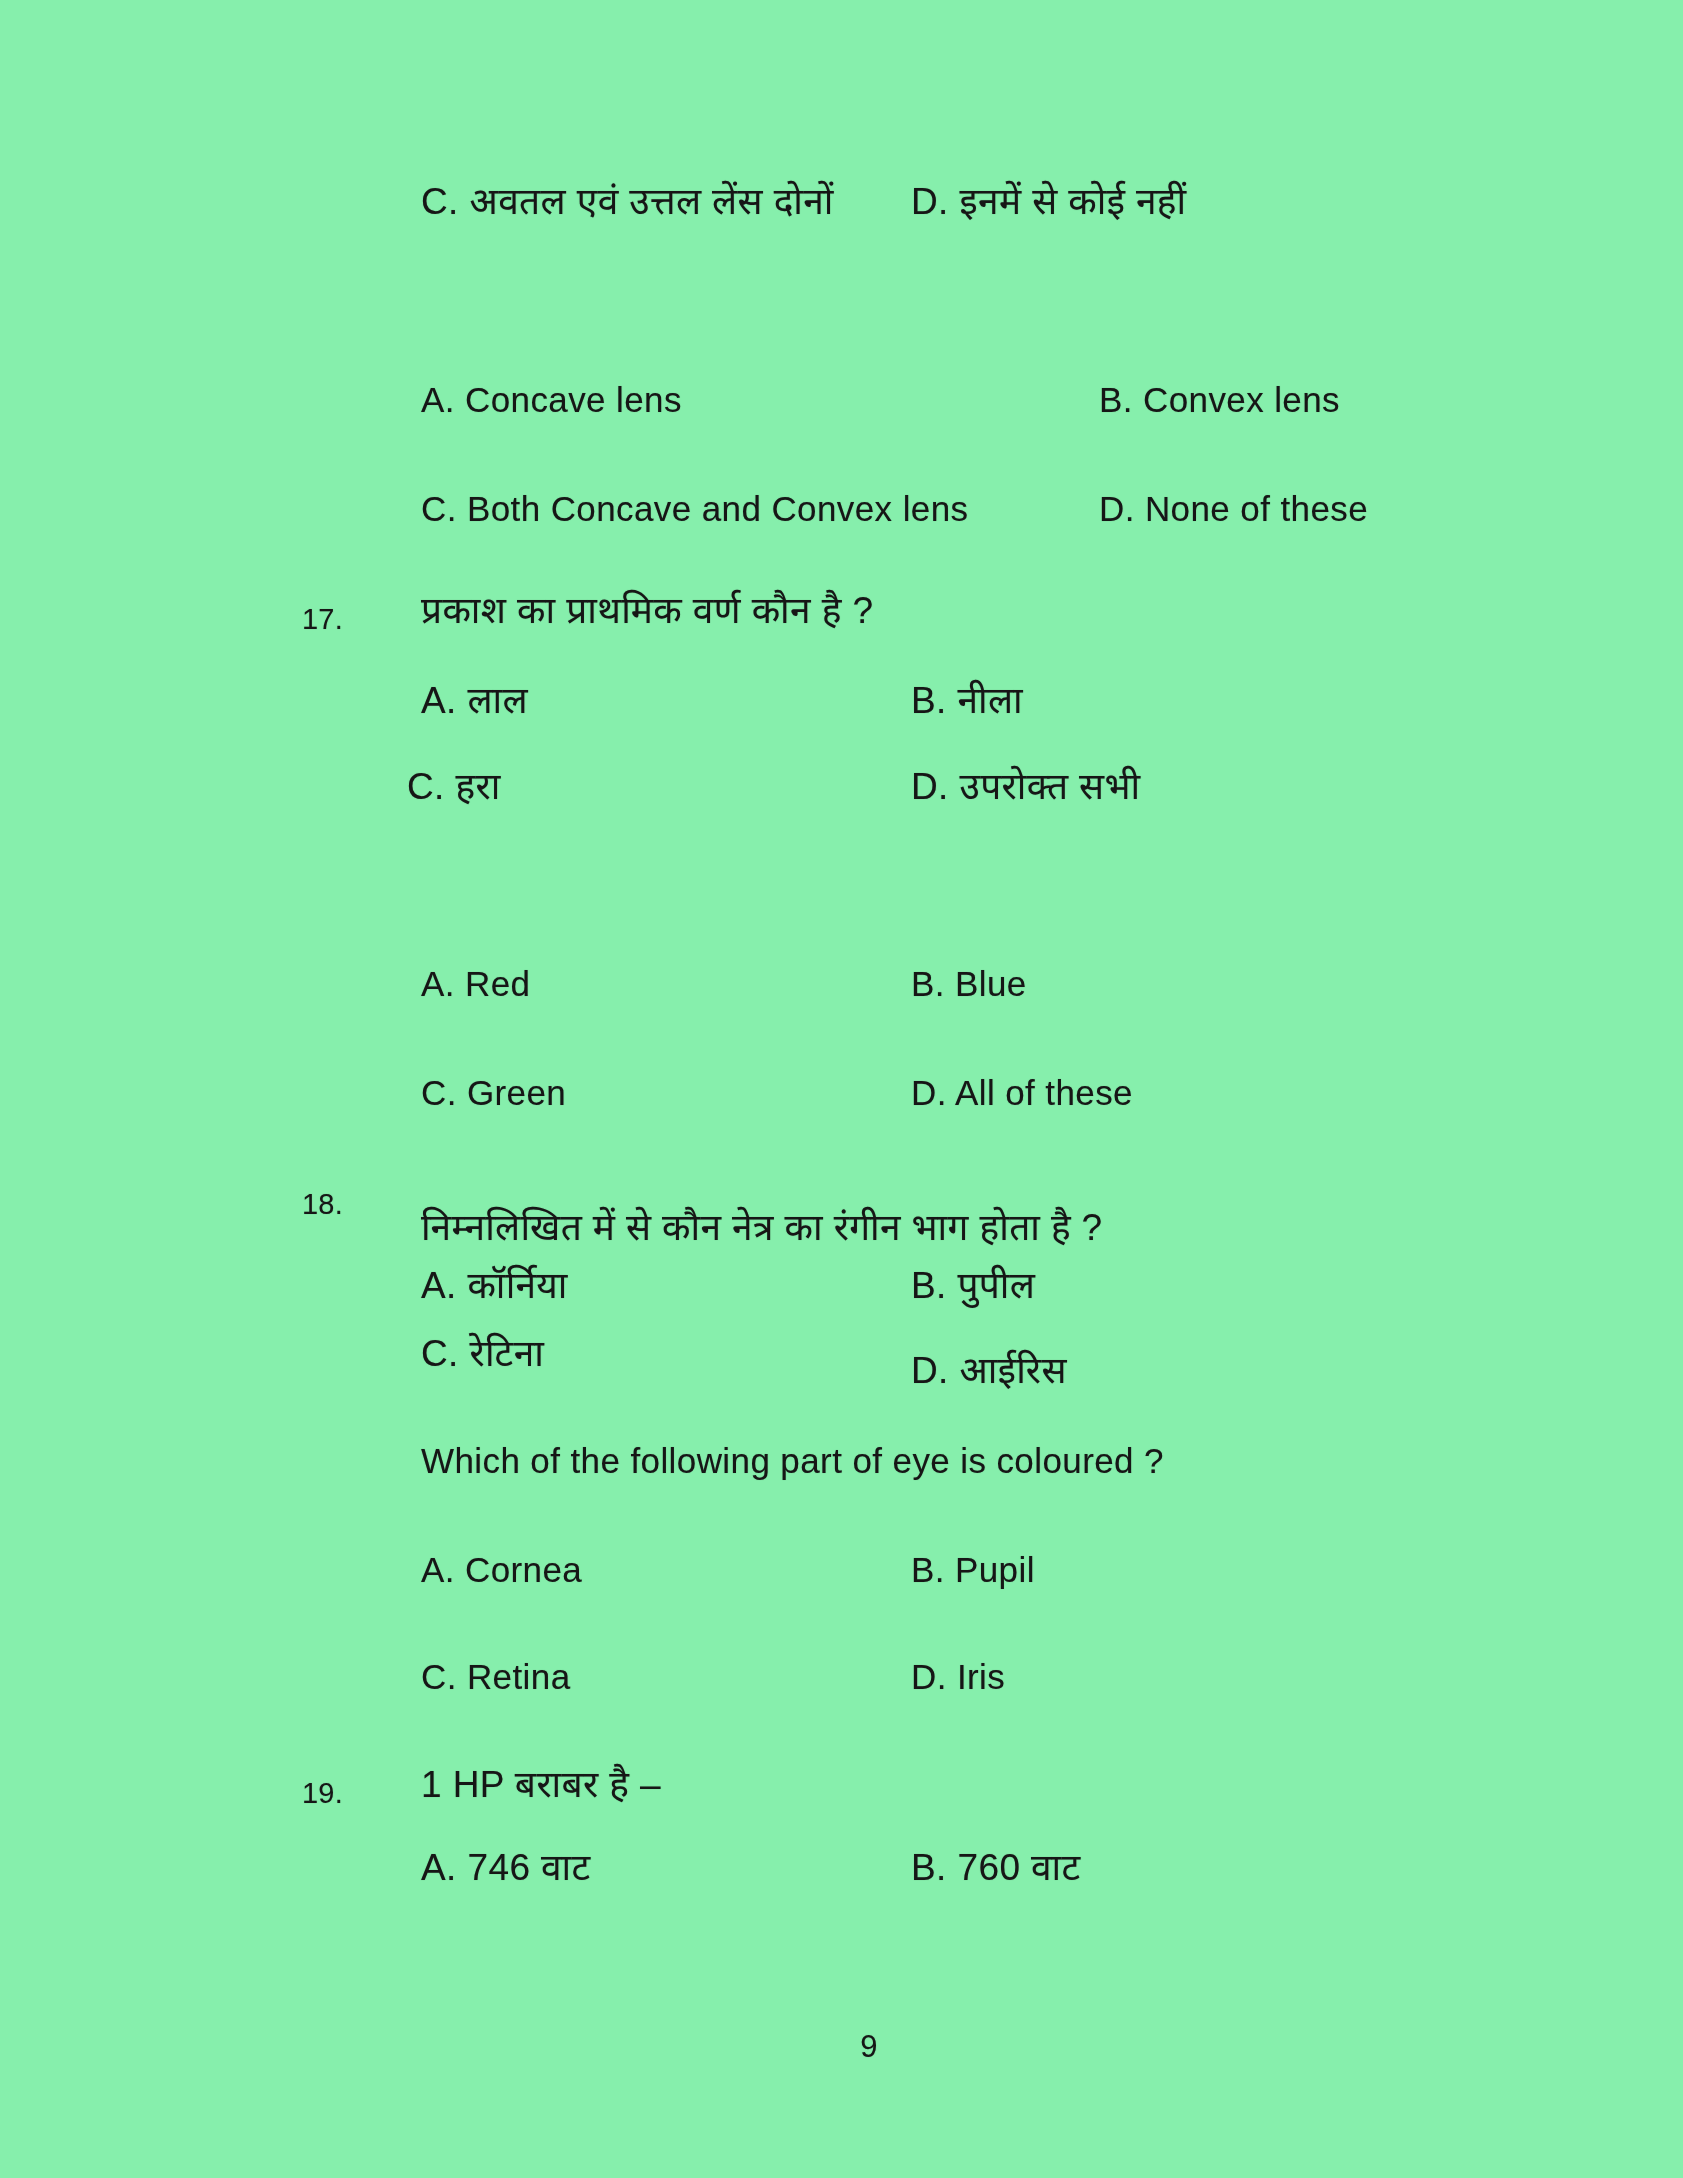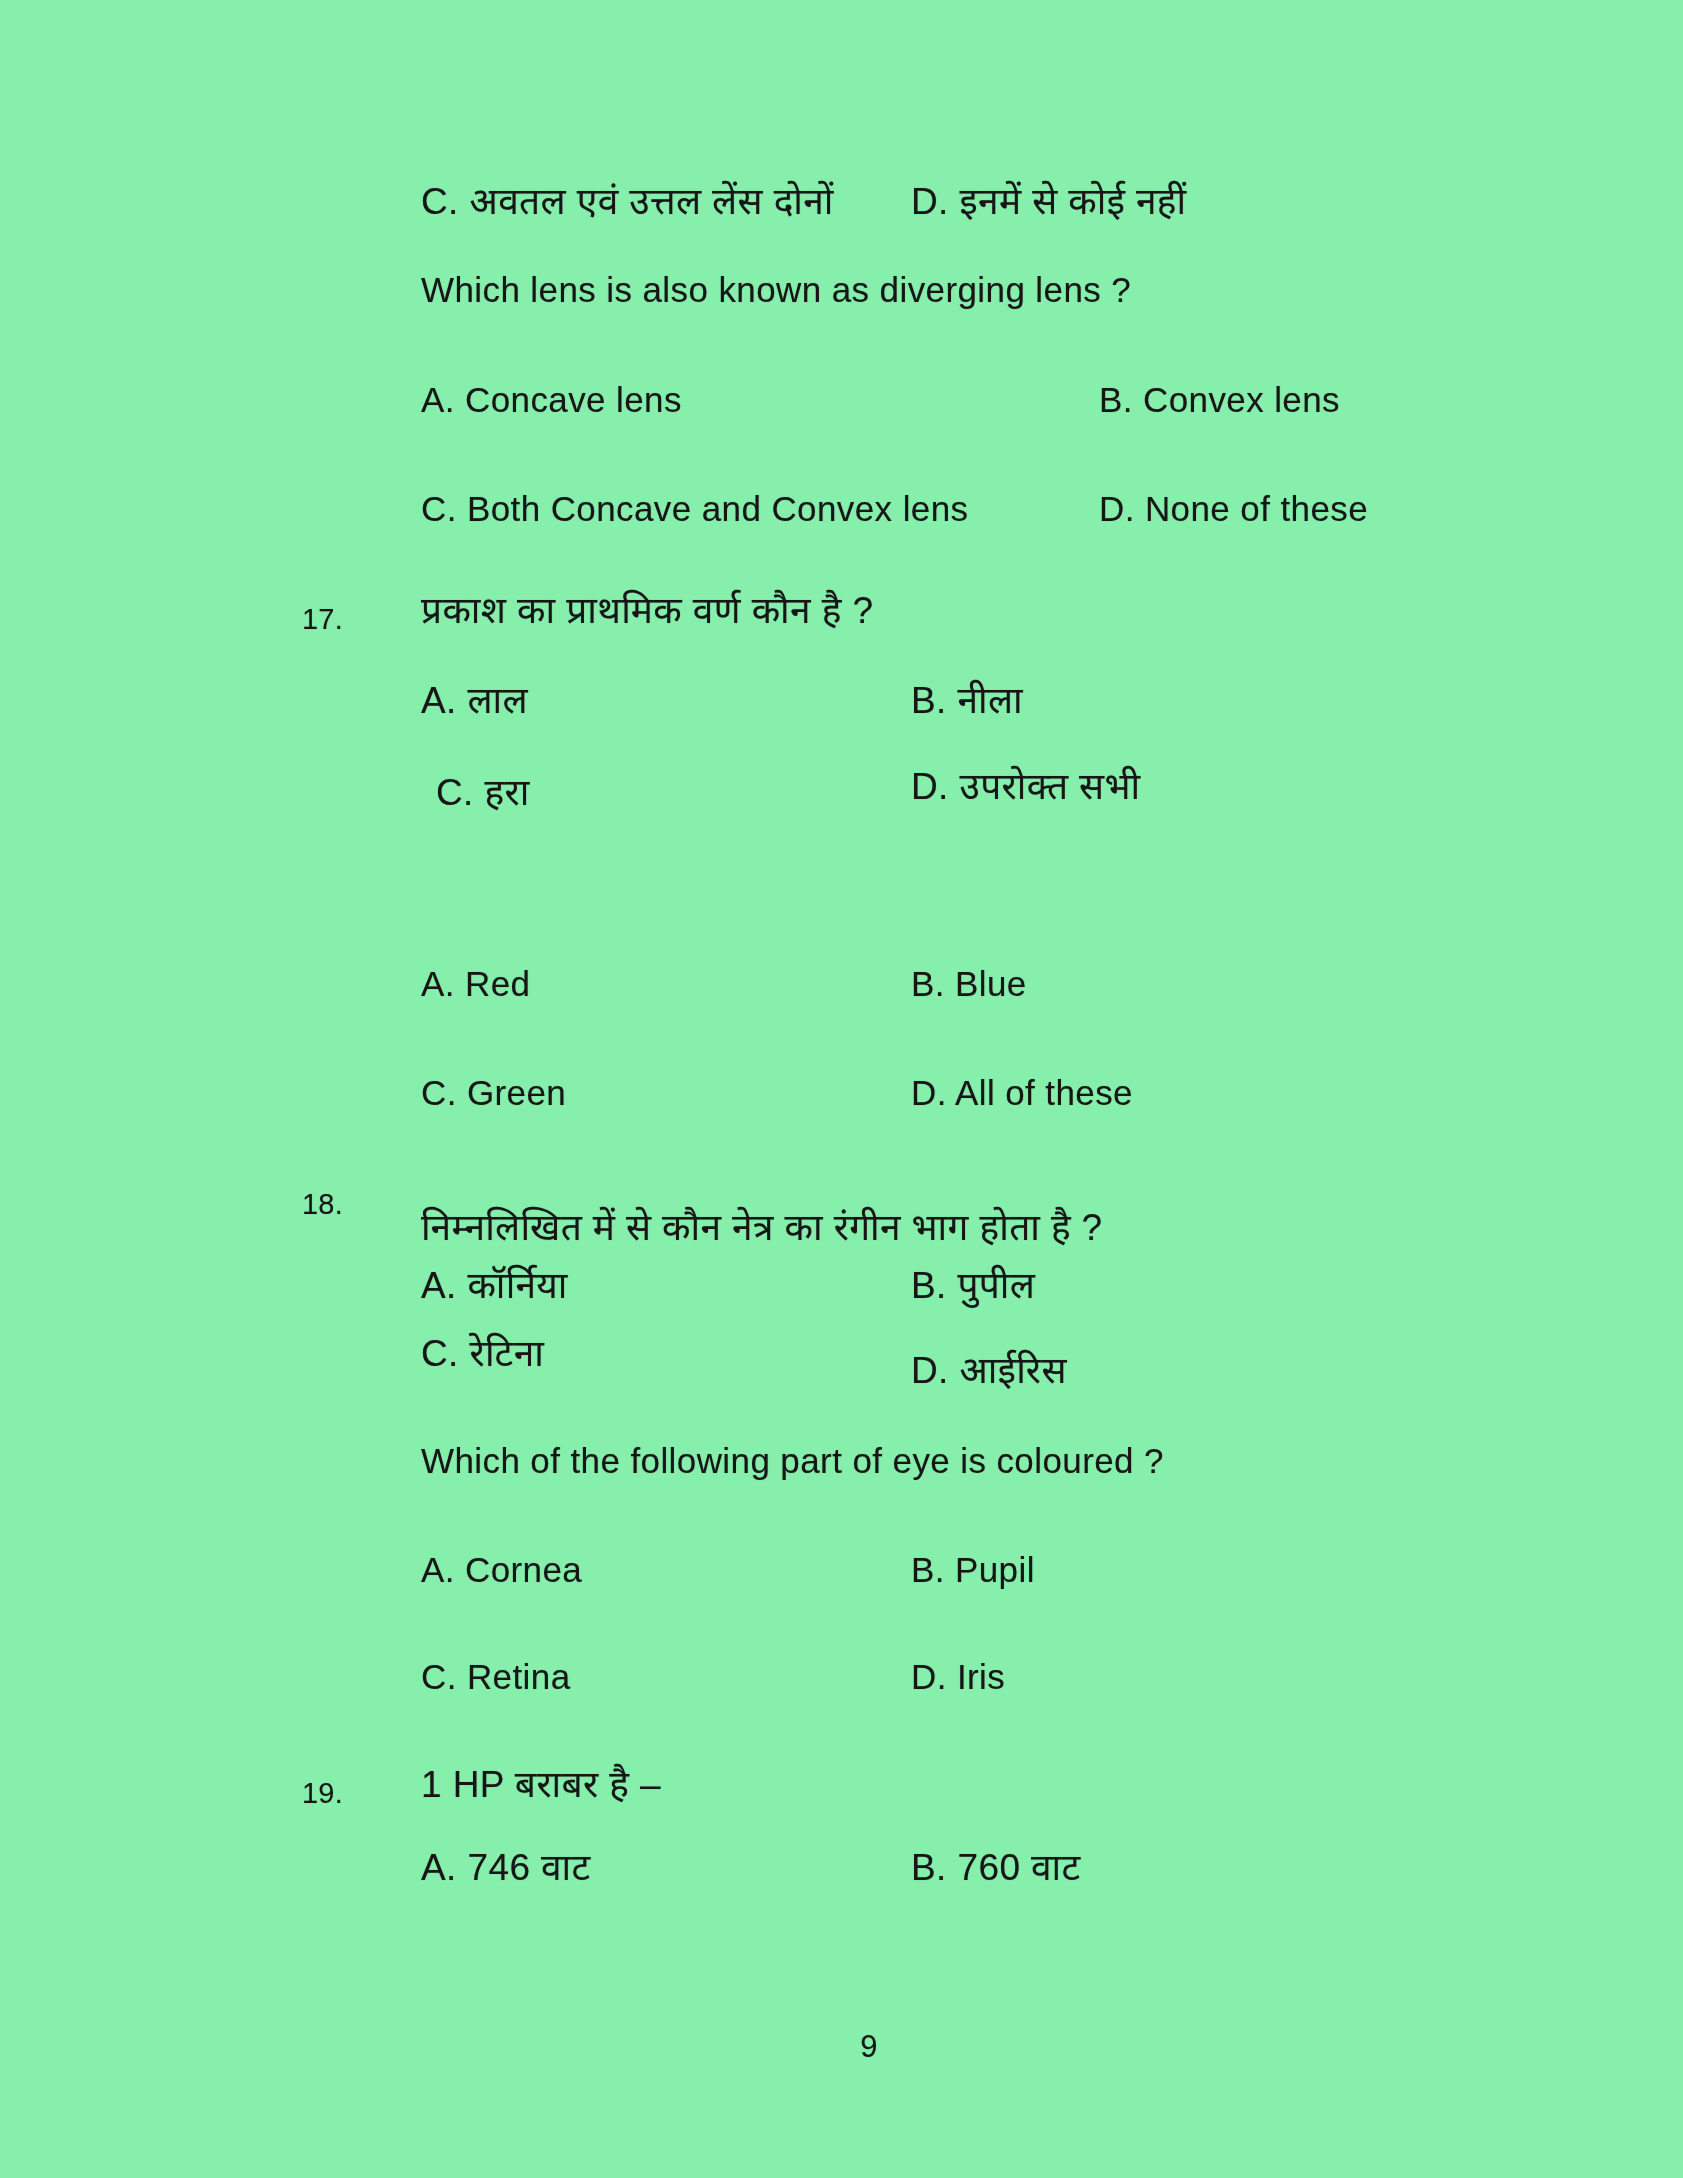--- a/index.html
+++ b/index.html
@@ -37,33 +37,32 @@
   }
 </style>
 </head>
 <body>
 
 <div class="page">
 
   <span class="t hi" style="left:421px; top:181px;">C. अवतल एवं उत्तल लेंस दोनों</span>
   <span class="t hi" style="left:911px; top:181px;">D. इनमें से कोई नहीं</span>
 
-  <span class="t" style="left:421px; top:269px;">Which lens is also known as diverging lens ?</span>
 
   <span class="t" style="left:421px; top:379px;">A. Concave lens</span>
   <span class="t" style="left:1099px; top:379px;">B. Convex lens</span>
   <span class="t" style="left:421px; top:488px;">C. Both Concave and Convex lens</span>
   <span class="t" style="left:1099px; top:488px;">D. None of these</span>
 
   <span class="t num" style="left:302px; top:598px;">17.</span>
   <span class="t hi" style="left:421px; top:590px;">प्रकाश का प्राथमिक वर्ण कौन है ?</span>
 
   <span class="t hi" style="left:421px; top:680px;">A. लाल</span>
   <span class="t hi" style="left:911px; top:680px;">B. नीला</span>
-  <span class="t hi" style="left:436px; top:766px;margin-top:6px;">C. हरा</span>
+  <span class="t hi" style="left:407px; top:766px;">C. हरा</span>
   <span class="t hi" style="left:911px; top:766px;">D. उपरोक्त सभी</span>
 
 
   <span class="t" style="left:421px; top:963px;">A. Red</span>
   <span class="t" style="left:911px; top:963px;">B. Blue</span>
   <span class="t" style="left:421px; top:1072px;">C. Green</span>
   <span class="t" style="left:911px; top:1072px;">D. All of these</span>
 
   <span class="t num" style="left:302px; top:1183px;">18.</span>
   <span class="t hi" style="left:421px; top:1175px;margin-top:32px;">निम्नलिखित में से कौन नेत्र का रंगीन भाग होता है ?</span>

